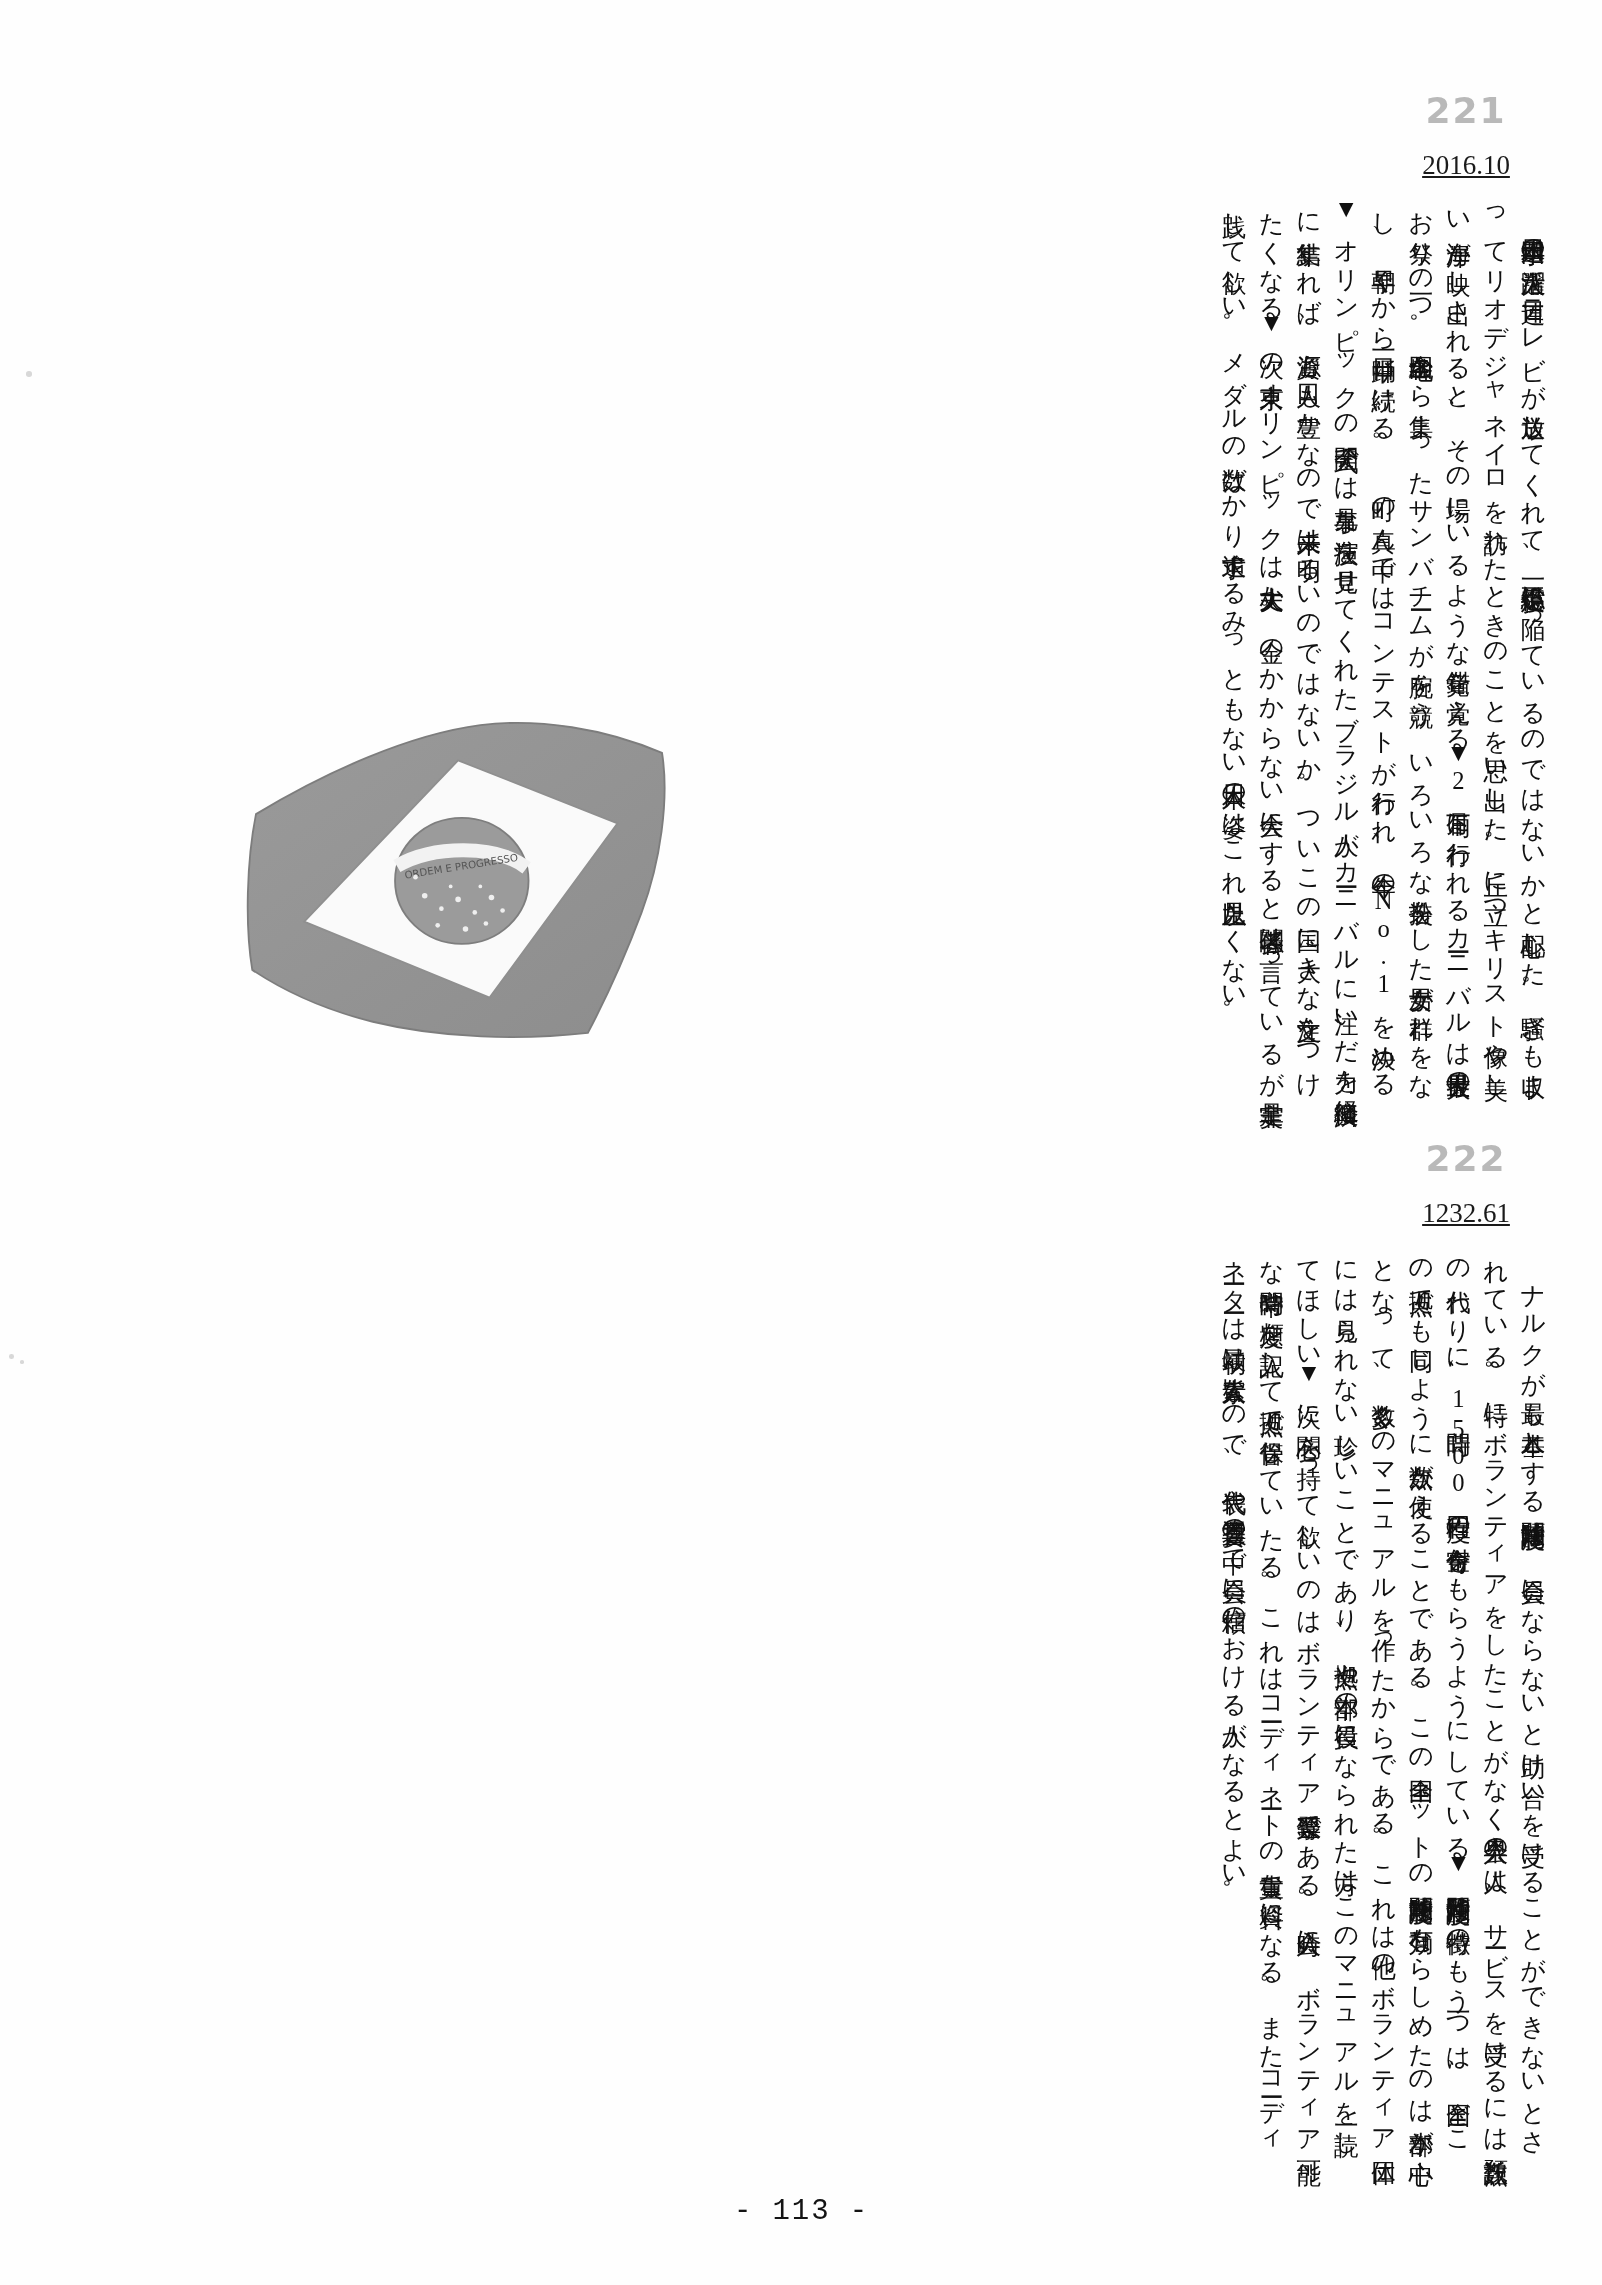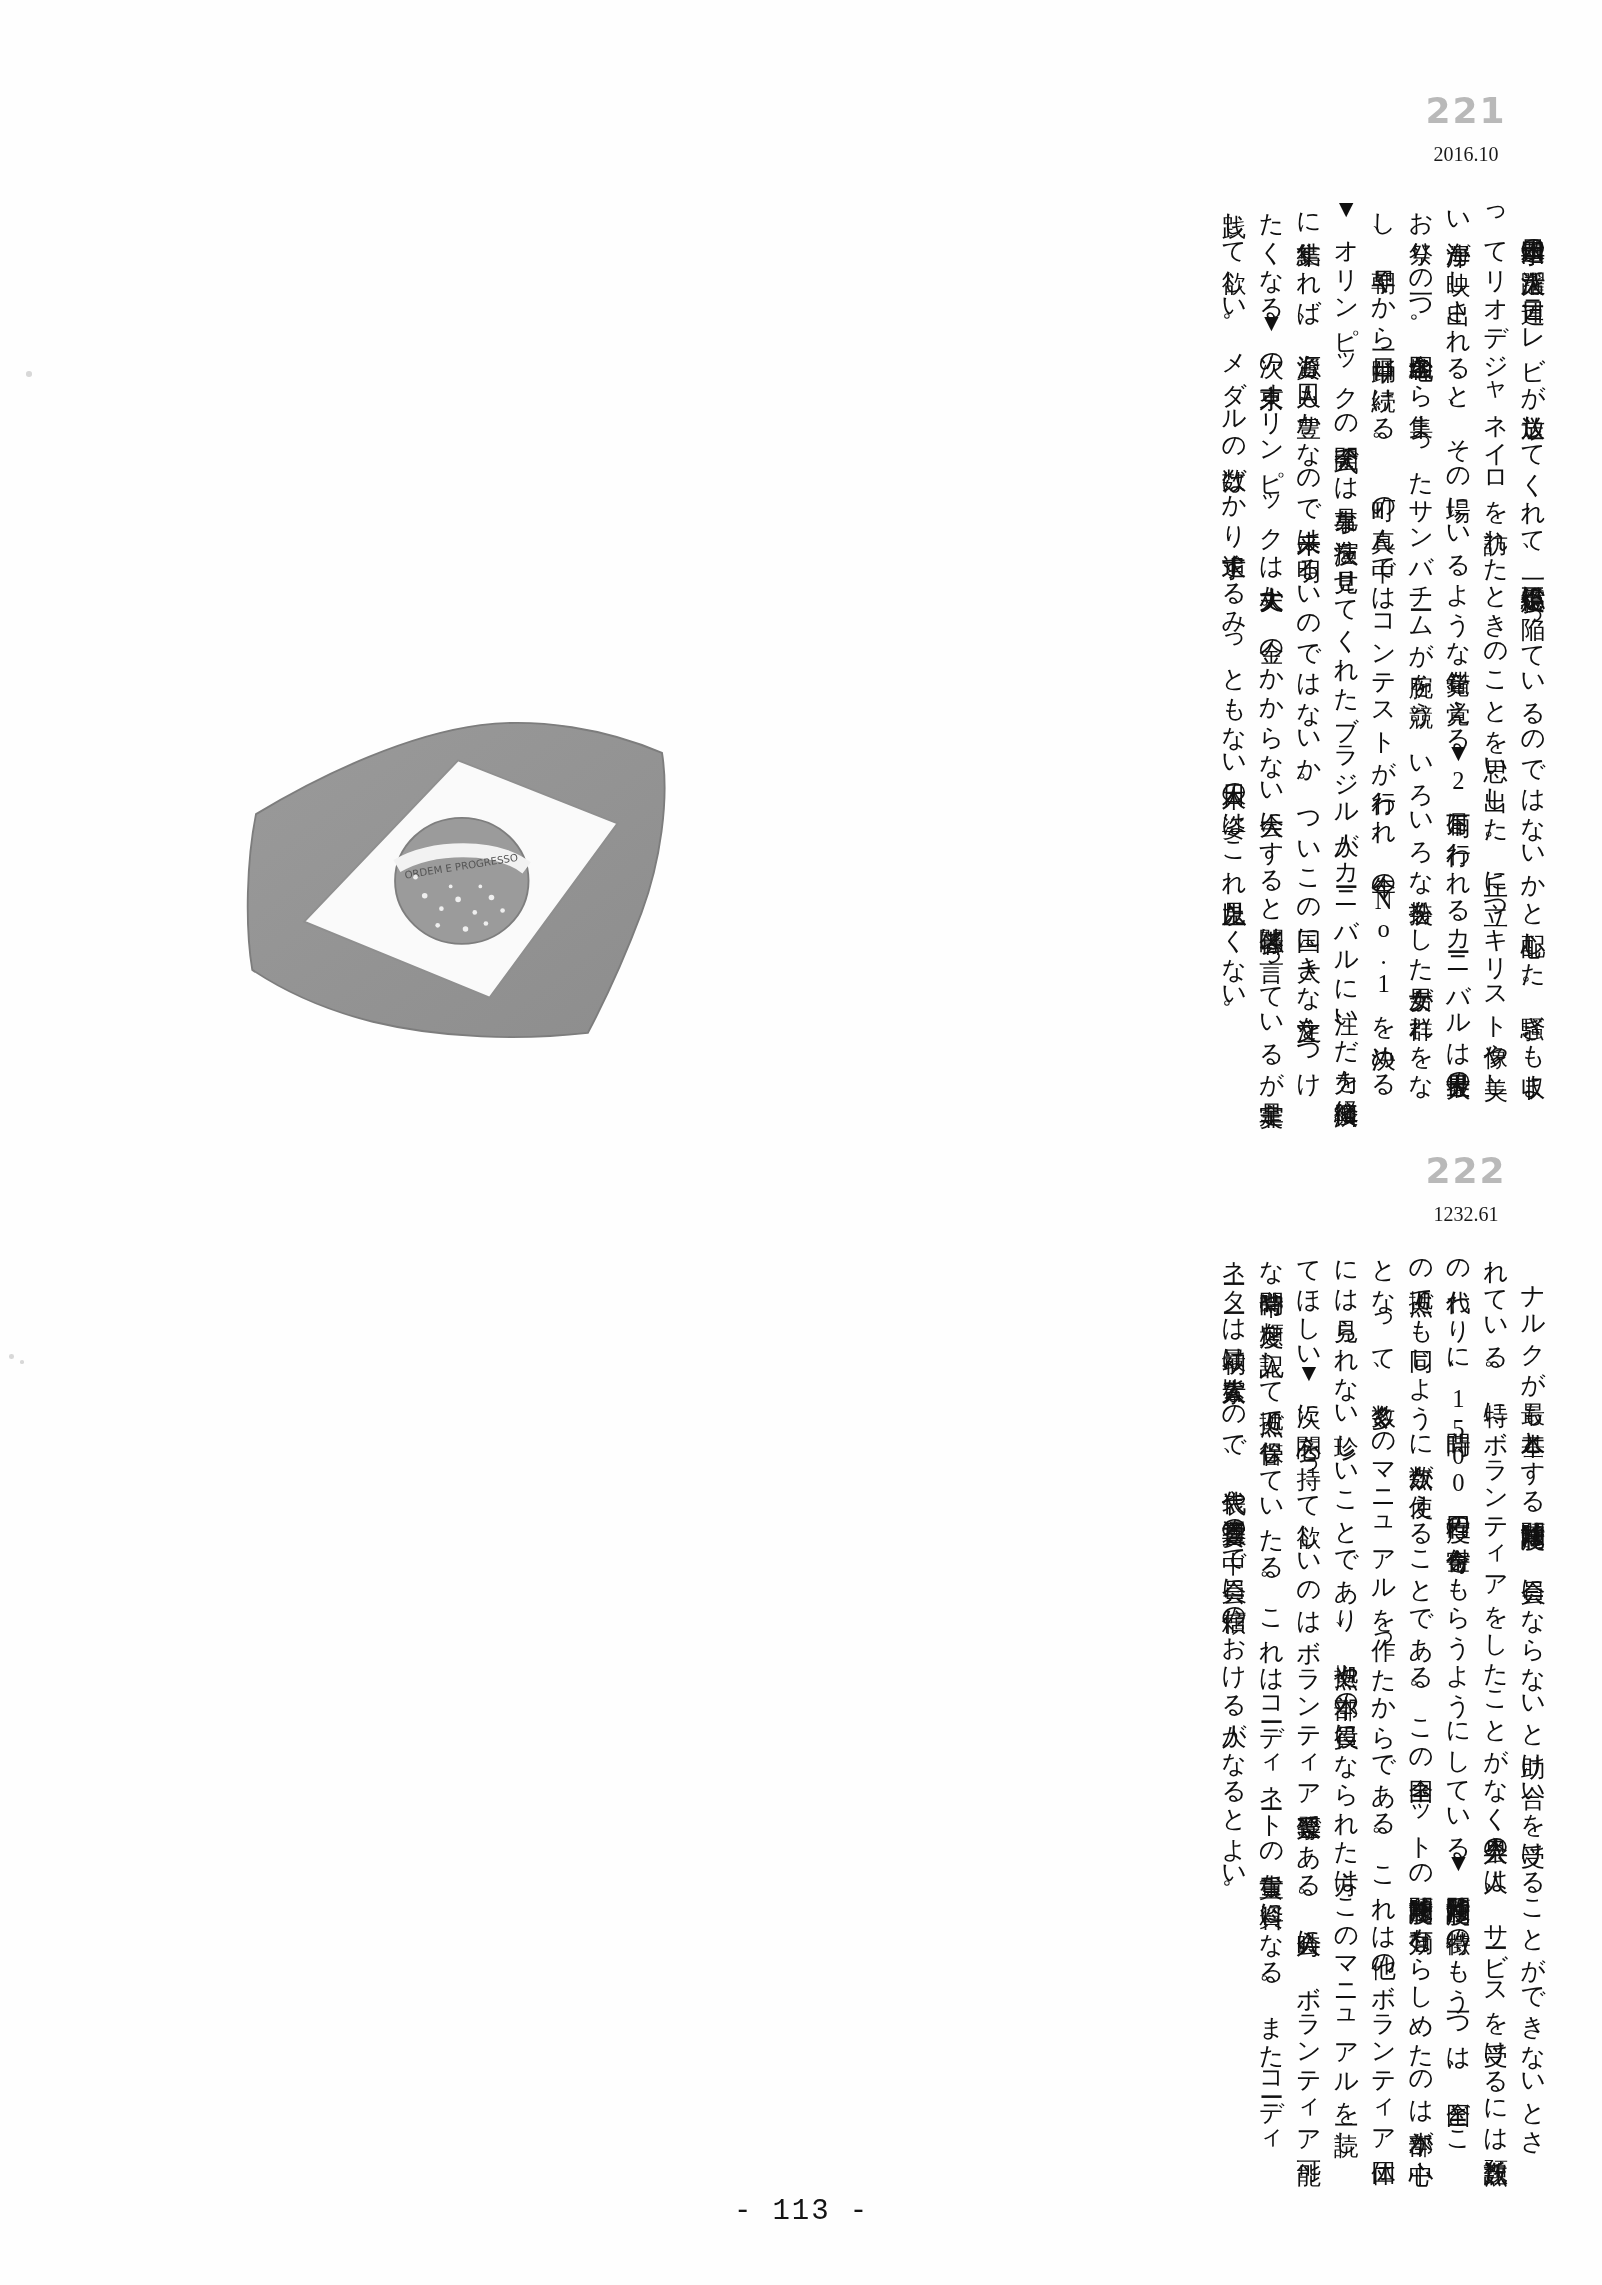--- a/index.html
+++ b/index.html
@@ -55,24 +55,25 @@
   .issue-number {
     font-family: "DejaVu Sans", sans-serif;
     font-weight: bold;
     font-size: 36px;
     color: #b9b9b9;
     letter-spacing: 1.9px;
     line-height: 1;
   }
   .issue-date {
     font-family: "Liberation Serif", serif;
-    font-size: 20px;
+    font-size: 27px;
     color: #1a1a1a;
-    margin-top: 15px;
+    margin-top: 23px;
     line-height: 1;
+    text-decoration: underline;
   }
 
   #article-1 .body-1 {
     position: absolute;
     right: 7.4px;
     top: 102px;
     height: 890px;
     width: 1067px;
     font-size: 24.6px;
   }
@@ -90,21 +91,21 @@
   #article-2 {
     position: absolute;
     right: 89px;
     top: 1141px;
     width: 1291px;
     height: 1002px;
   }
   #article-2 .number-block {
     position: absolute;
     right: 0;
-    top: 12px;
+    top: 0;
     width: 186px;
     text-align: center;
   }
   #article-2 .body-1 {
     position: absolute;
     right: 7.4px;
     top: 102px;
     height: 900px;
     width: 1291px;
     font-size: 24.6px;

